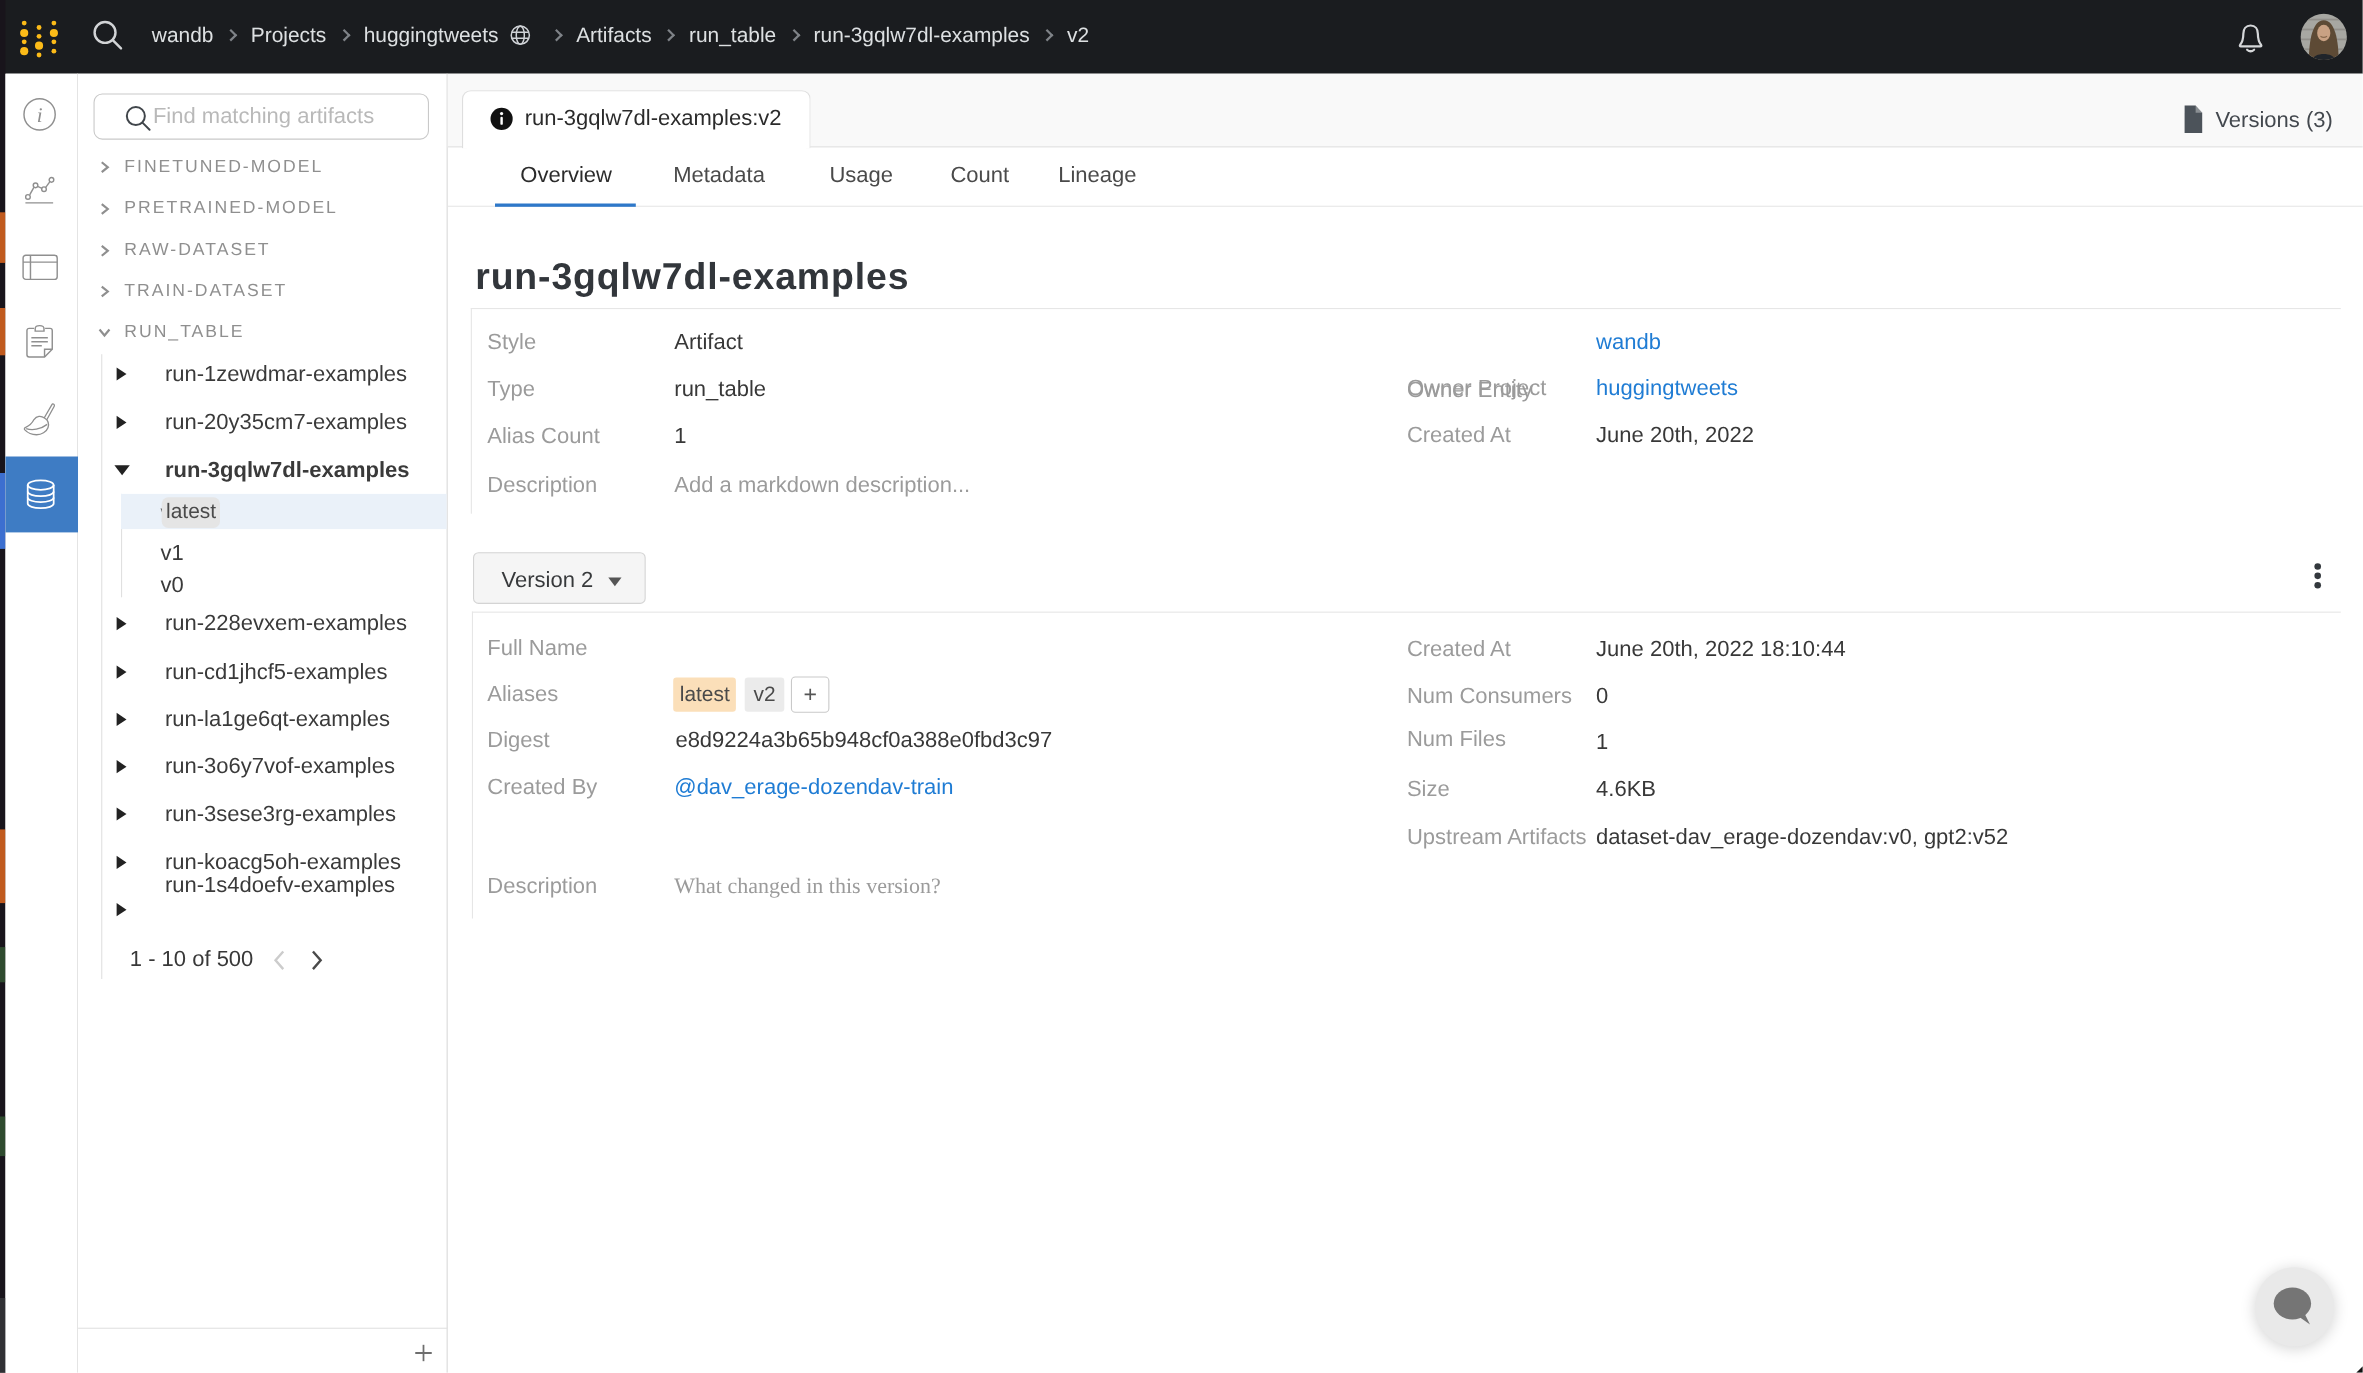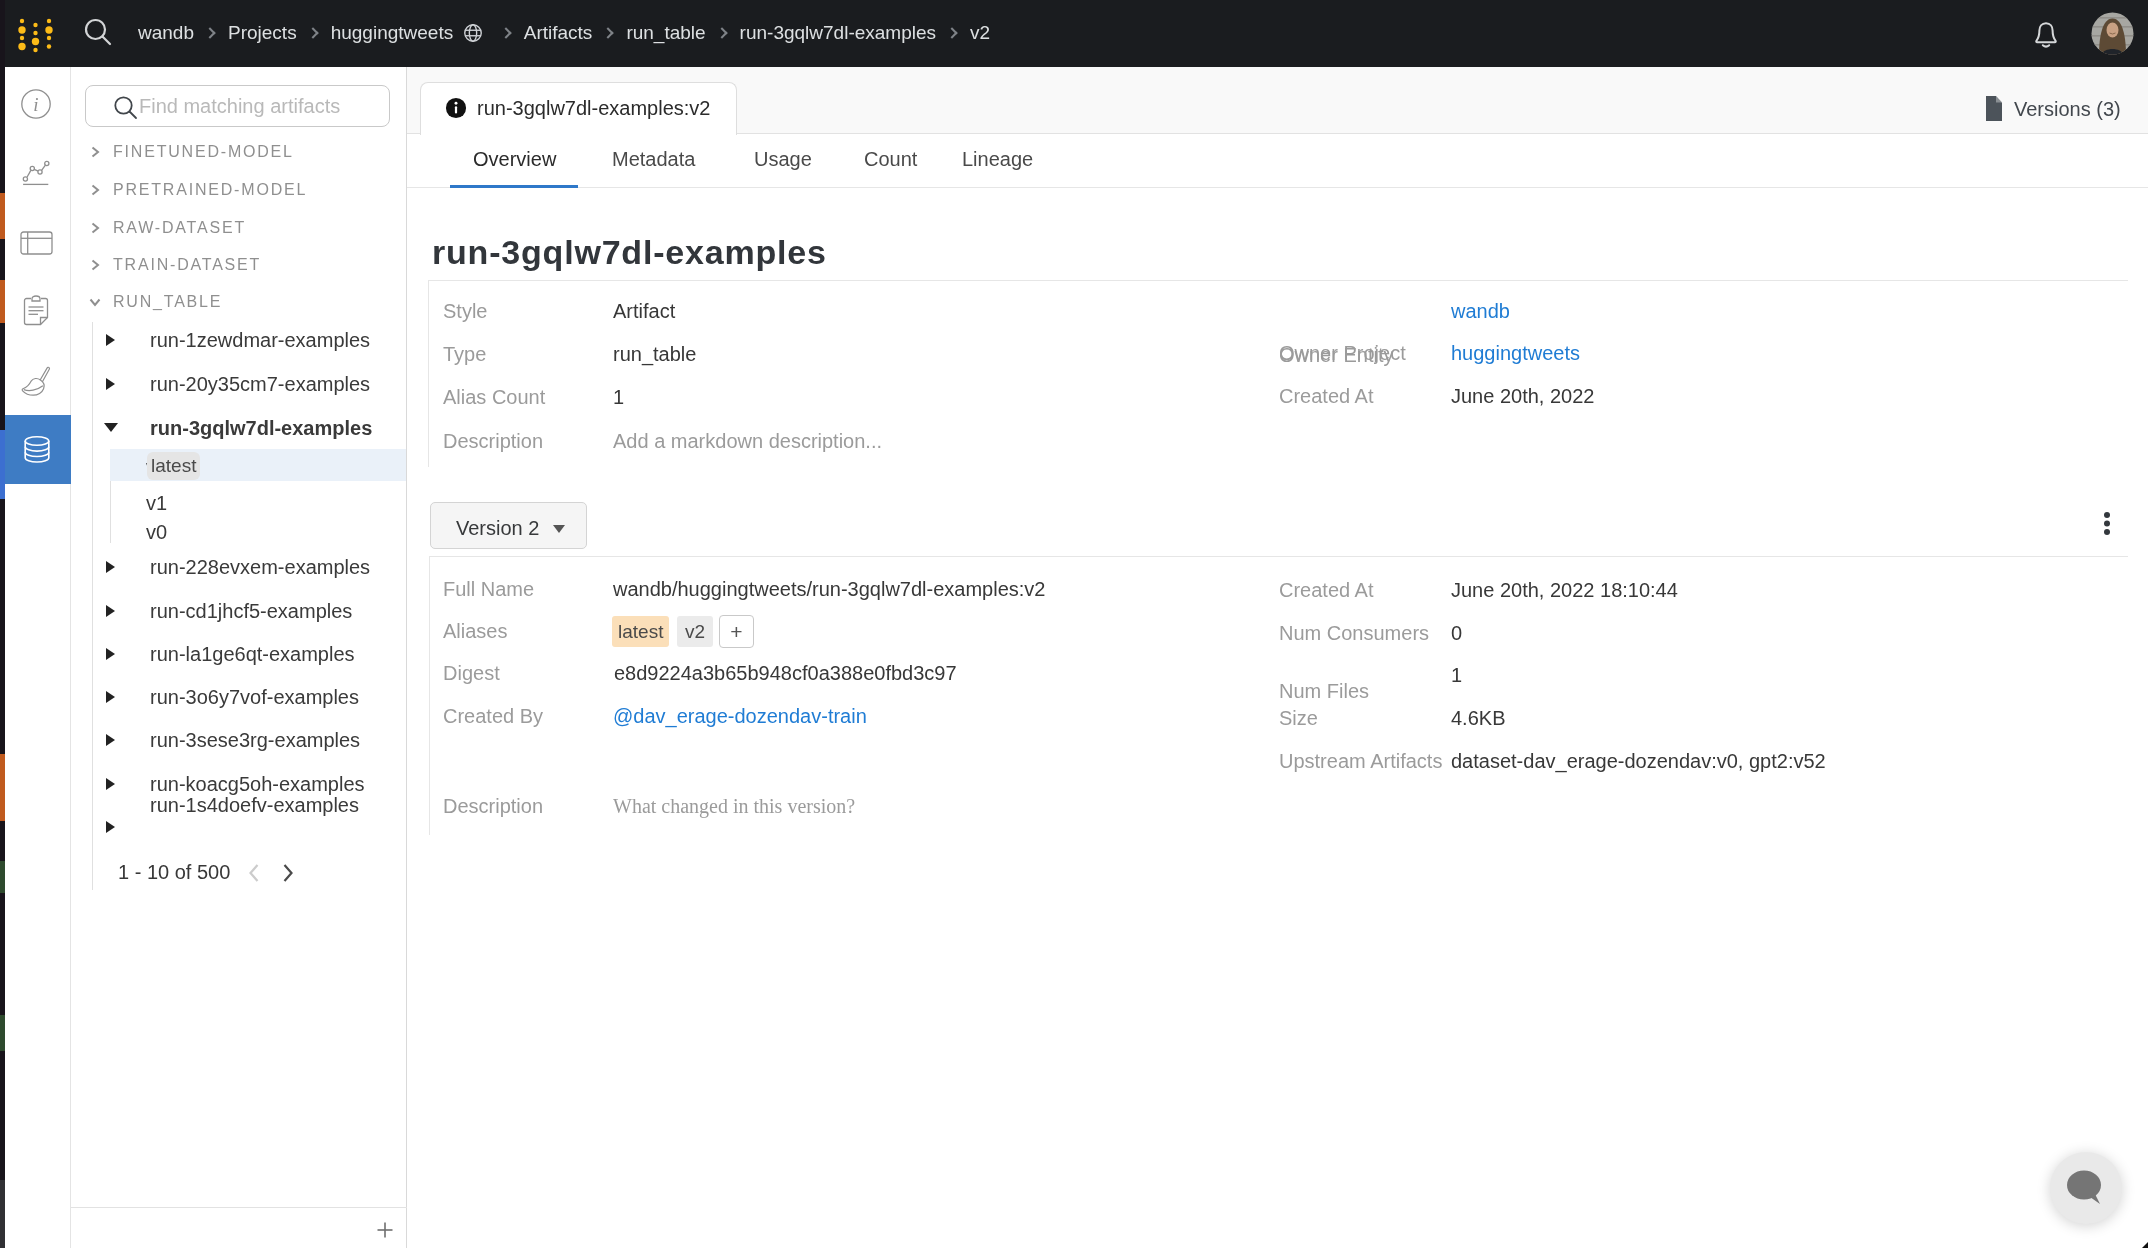--- a/index.html
+++ b/index.html
@@ -273,37 +273,36 @@
     <g fill="#33383d">
         <circle cx="9" cy="10" r="3"></circle>
         <circle cx="9" cy="18.5" r="3"></circle>
         <circle cx="9" cy="27" r="3"></circle>
       </g>
   </svg>
 
   <div class="abs" style="left:429px;top:556px;width:1699px;height:1px;background:#e6e6e6;"></div>
   <div class="abs" style="left:429px;top:556px;width:1px;height:279px;background:#e6e6e6;"></div>
   <div class="abs row lab" style="left:443px;top:575px;">Full Name</div>
-  <div class="abs row val" style="left:613px;top:575px;">wandb/huggingtweets/run-3gqlw7dl-examples:v2</div>
   <div class="abs row lab" style="left:443px;top:617px;">Aliases</div>
   <div class="abs" style="left:612px;top:616px;height:31px;line-height:31px;padding:0 6px;background:#fbdfb9;border-radius:3px;font-size:19px;color:#4a4a4a;">latest</div>
   <div class="abs" style="left:677px;top:616px;height:31px;line-height:31px;padding:0 8px;background:#ebebeb;border-radius:3px;font-size:19px;color:#4a4a4a;">v2</div>
   <div class="abs" style="left:719px;top:615px;width:35px;height:33px;border:1px solid #c9c9c9;border-radius:4px;background:#fff;text-align:center;line-height:31px;font-size:21px;color:#555;">+</div>
   <div class="abs row lab" style="left:443px;top:659px;">Digest</div>
   <div class="abs row val" style="left:614px;top:659px;">e8d9224a3b65b948cf0a388e0fbd3c97</div>
   <div class="abs row lab" style="left:443px;top:702px;">Created By</div>
   <div class="abs row link" style="left:613px;top:702px;">@dav_erage-dozendav-train</div>
   <div class="abs row lab" style="left:443px;top:792px;">Description</div>
   <div class="abs row lab" style="left:613px;top:792px;font-family:Liberation Serif, serif;">What changed in this version?</div>
 
   <div class="abs row lab" style="left:1279px;top:576px;">Created At</div>
   <div class="abs row val" style="left:1451px;top:576px;">June 20th, 2022 18:10:44</div>
   <div class="abs row lab" style="left:1279px;top:619px;">Num Consumers</div>
   <div class="abs row val" style="left:1451px;top:619px;">0</div>
-  <div class="abs row lab" style="left:1279px;top:677px;">Num Files</div>
+  <div class="abs row lab" style="left:1279px;top:658px;">Num Files</div>
   <div class="abs row val" style="left:1451px;top:661px;">1</div>
   <div class="abs row lab" style="left:1279px;top:704px;">Size</div>
   <div class="abs row val" style="left:1451px;top:704px;">4.6KB</div>
   <div class="abs row lab" style="left:1279px;top:747px;">Upstream Artifacts</div>
   <div class="abs row val" style="left:1451px;top:747px;">dataset-dav_erage-dozendav:v0, gpt2:v52</div>
 
   <div class="abs" style="left:2050px;top:1152px;width:72px;height:72px;border-radius:50%;background:#e9e9e9;box-shadow:0 2px 14px rgba(0,0,0,0.18);"></div>
   <svg class="abs" style="left:2064px;top:1168px;" width="44" height="42" viewBox="0 0 44 42">
     <ellipse cx="20" cy="17" rx="17" ry="14.5" fill="#757575"></ellipse>
     <path d="M26 29 L36 36 L30 24 Z" fill="#757575"></path>

